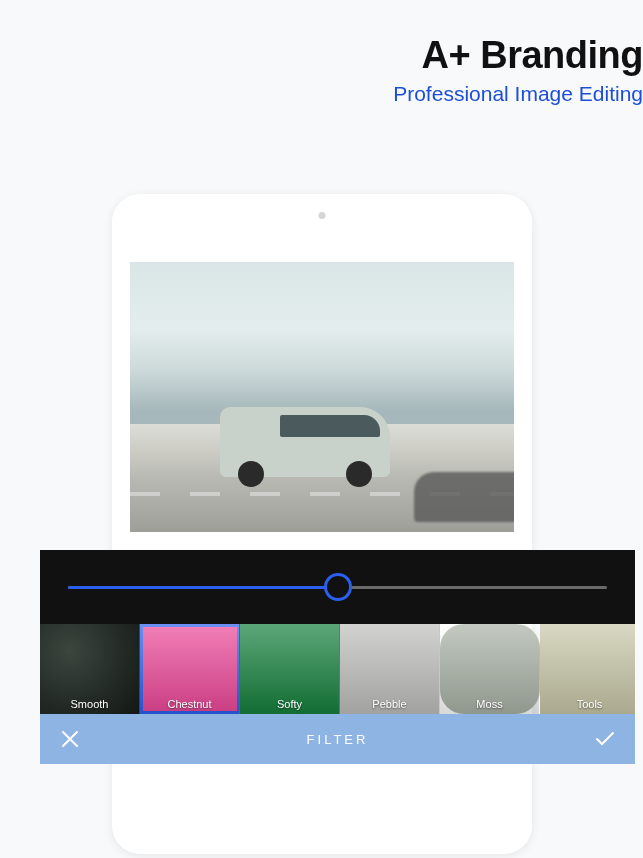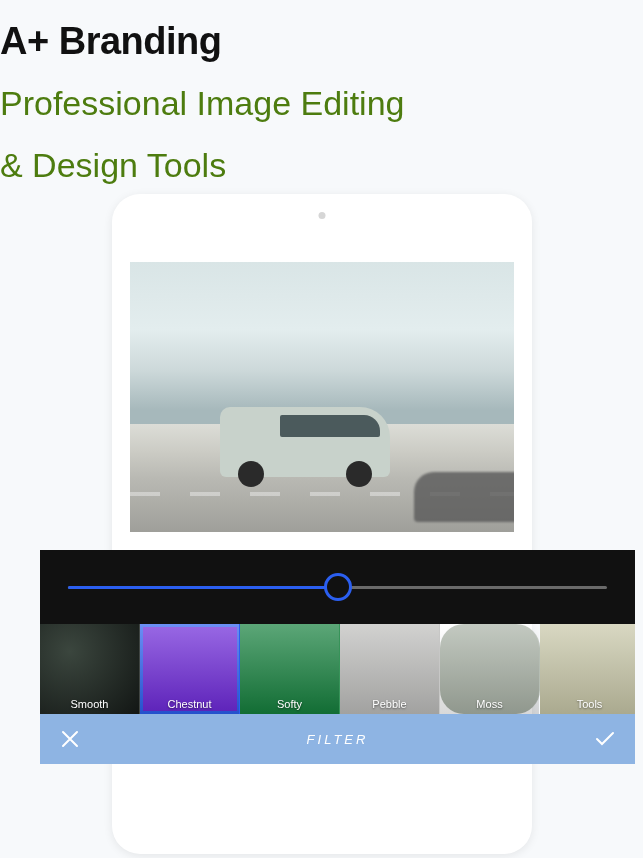--- a/index.html
+++ b/index.html
@@ -5,35 +5,35 @@
   * { box-sizing: border-box; margin: 0; padding: 0; }
   body {
     width: 643px;
     height: 858px;
     background: #f7f9fb;
     font-family: -apple-system, BlinkMacSystemFont, "Segoe UI", Helvetica, Arial, sans-serif;
     position: relative;
     overflow: hidden;
   }
   .headline {
-    text-align: left;
-    padding-top: 20px;
+    text-align: right;
+    padding-top: 34px;
   }
   .headline .title {
     font-size: 38px;
     font-weight: 800;
     color: #111;
     letter-spacing: -0.5px;
   }
   .headline .sub {
-    font-size: 34px;
+    font-size: 21px;
     font-weight: 400;
-    color: #4d7c0f;
+    color: #1d4ed8;
     line-height: 1.25;
-    margin-top: 19px;
+    margin-top: 4px;
   }
   .tablet-frame {
     position: absolute;
     left: 112px;
     top: 194px;
     width: 420px;
     height: 660px;
     background: #fff;
     border-radius: 28px;
     box-shadow: 0 2px 10px rgba(0,0,0,0.08);
@@ -178,21 +178,21 @@
     top: 624px;
     height: 90px;
     display: flex;
     overflow: hidden;
   }
   .filter-item {
     width: 100px;
     height: 90px;
     flex-shrink: 0;
     position: relative;
-    background: #6d28d9;
+    background: #ec4899;
     border-right: 1px solid rgba(255,255,255,0.15);
   }
   .filter-item.dark { background: #1f2522; }
   .filter-item.softy { background: #15803d; }
   .filter-item.pebble { background: #bebebc; padding-left: 16px; }
   .filter-item.moss { background: #a9b2a6; border-radius: 24px; }
   .filter-item.lemon { background: #c8c7a8; }
   .filter-item .thumb-grad {
     position: absolute;
     inset: 0;
@@ -220,21 +220,20 @@
   
   .bottom-bar {
     position: absolute;
     left: 40px;
     right: 8px;
     top: 714px;
     height: 50px;
     background: #8eb4e3;
     display: flex;
     align-items: center;
-    font-style: italic;
   }
   .bottom-bar .btn {
     width: 60px;
     height: 100%;
     display: flex;
     align-items: center;
     justify-content: center;
     color: #fff;
   }
   .bottom-bar .label {
@@ -246,21 +245,20 @@
     font-weight: 500;
   }
   svg { display: block; }
 </style>
 </head>
 <body>
 
 <div class="headline">
   <div class="title">A+ Branding</div>
   <div class="sub">Professional Image Editing</div>
-  <div class="sub">&amp; Design Tools</div>
 </div>
 
 <div class="tablet-frame">
   <div class="camera-dot"></div>
   <div class="screen">
     <div class="photo">
       <div class="van">
           <div class="window"></div>
         </div>
       <div class="road-line"></div>

